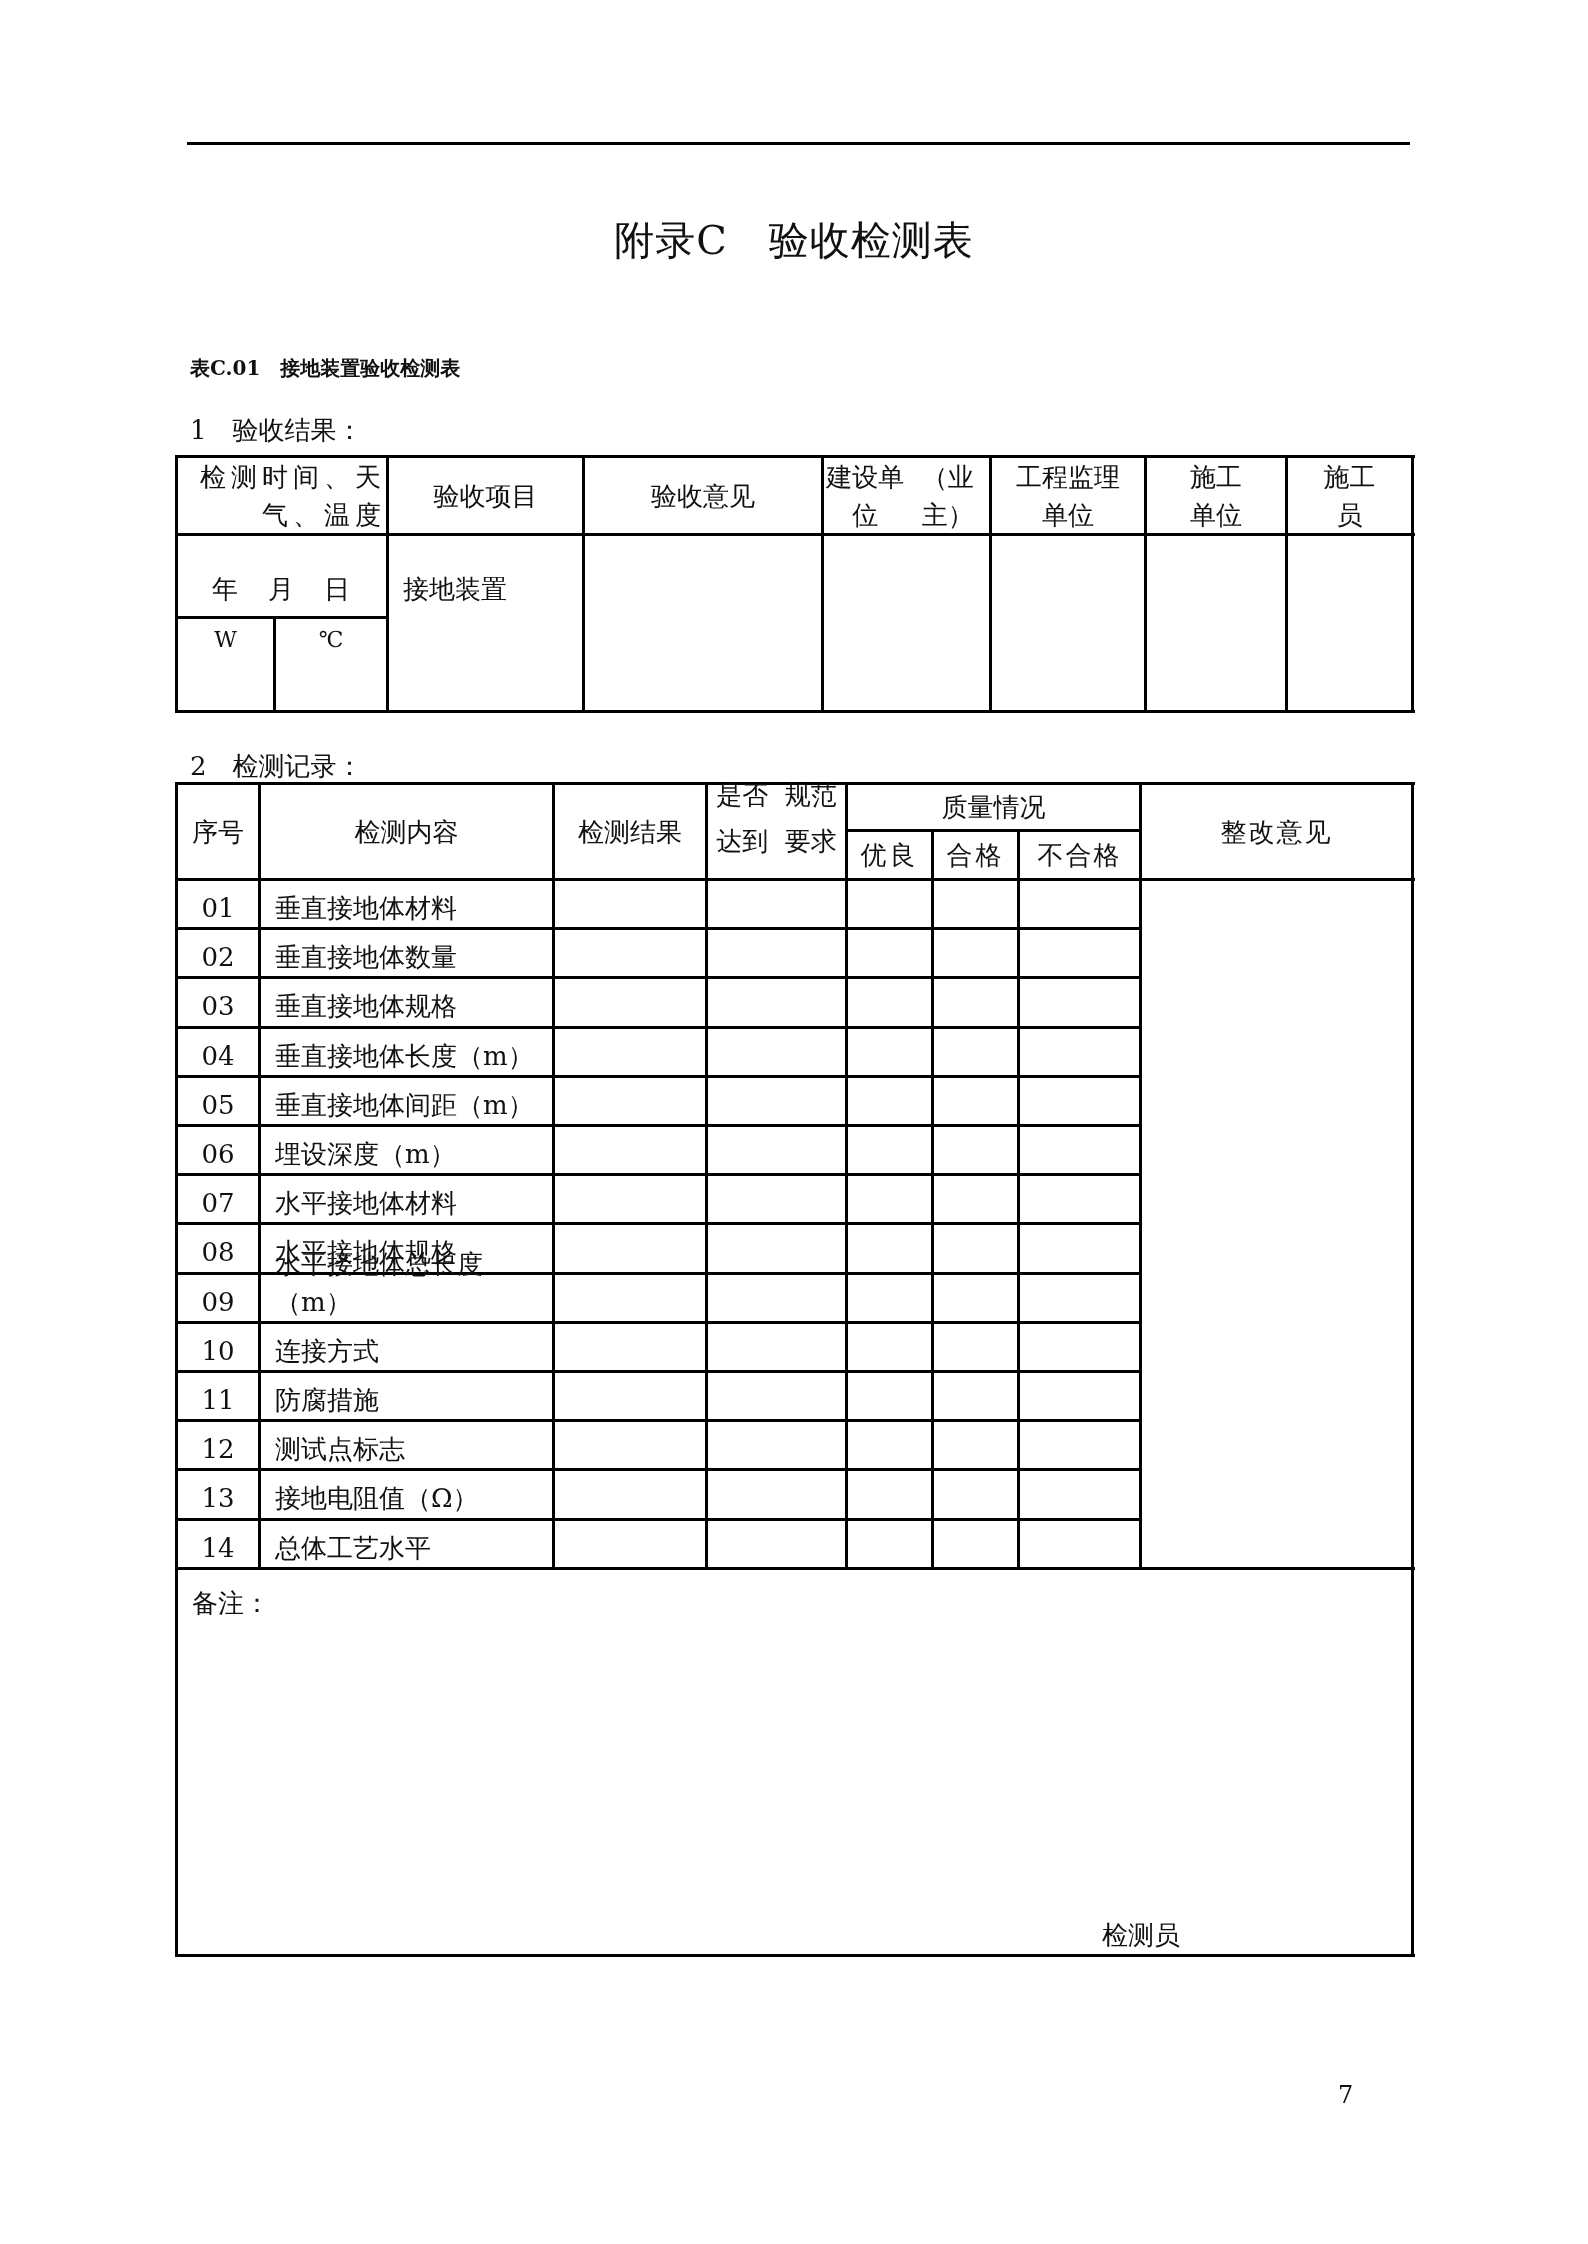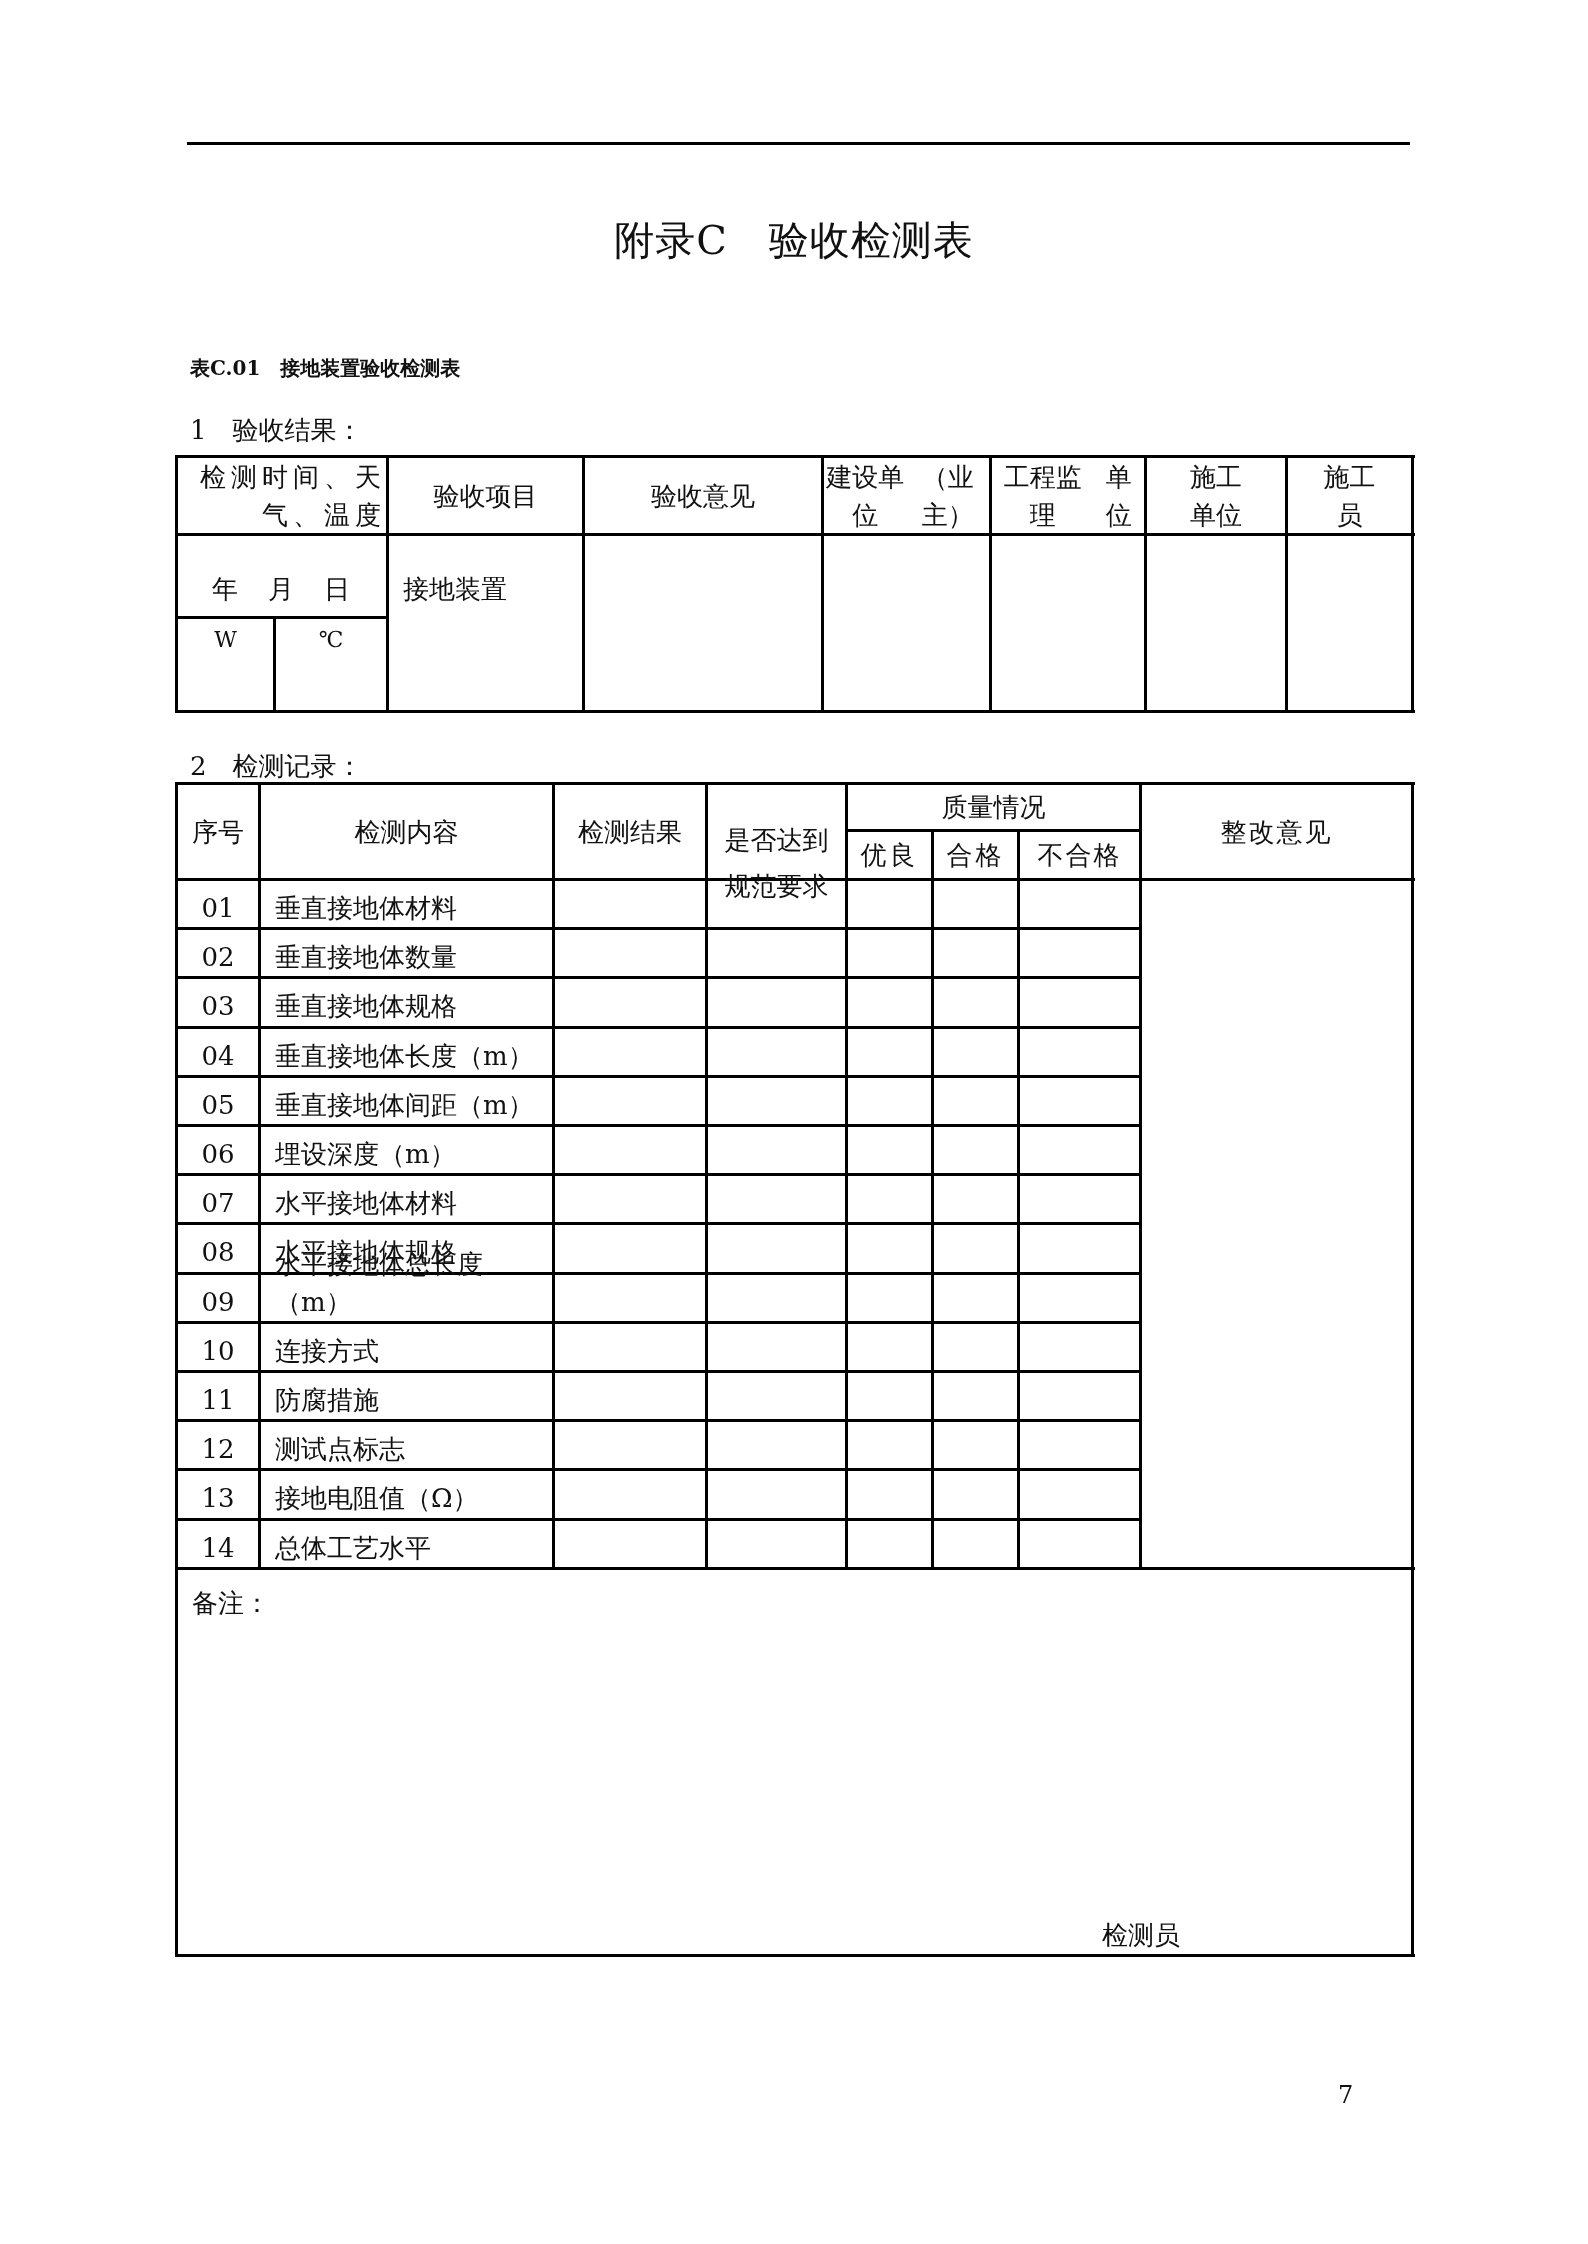--- a/index.html
+++ b/index.html
@@ -47,21 +47,21 @@
   <div class="cell" style="left:178px; top:458px; width:208px; height:75px; flex-direction:column; align-items:flex-end; padding-left:14px; letter-spacing:5px; line-height:38px;">
     <span>检测时间、天</span>
     <span>气、温度</span>
   </div>
   <div class="cell" style="left:389px; top:458px; width:193px; height:75px;">验收项目</div>
   <div class="cell" style="left:585px; top:458px; width:236px; height:75px;">验收意见</div>
   <div class="cell" style="left:824px; top:458px; width:165px; height:75px; flex-direction:row;">
     <span>建设单位</span>
     <span>（业主）</span>
   </div>
-  <div class="cell" style="left:992px; top:458px; width:152px; height:75px; flex-direction:row;border-radius:20px;">
+  <div class="cell" style="left:992px; top:458px; width:152px; height:75px; flex-direction:column;border-radius:20px;">
     <span>工程监理</span>
     <span>单位</span>
   </div>
   <div class="cell" style="left:1147px; top:458px; width:138px; height:75px; flex-direction:column;">
     <span>施工</span>
     <span>单位</span>
   </div>
   <div class="cell" style="left:1288px; top:458px; width:123px; height:75px; flex-direction:column;">
     <span>施工</span>
     <span>员</span>
@@ -93,21 +93,21 @@
   <div class="vl" style="left:552px; top:782px; height:788px;"></div>
   <div class="vl" style="left:705px; top:782px; height:788px;"></div>
   <div class="vl" style="left:845px; top:782px; height:788px;"></div>
   <div class="vl" style="left:931px; top:829px; height:741px;"></div>
   <div class="vl" style="left:1017px; top:829px; height:741px;"></div>
   <div class="vl" style="left:1139px; top:782px; height:788px;"></div>
 
   <div class="cell" style="left:178px; top:785px; width:80px; height:93px;">序号</div>
   <div class="cell" style="left:261px; top:785px; width:291px; height:93px;">检测内容</div>
   <div class="cell" style="left:555px; top:785px; width:150px; height:93px;">检测结果</div>
-  <div class="cell" style="left:708px; top:818px; width:137px; height:93px; flex-direction:column; line-height:46px;font-family:Liberation Mono, monospace;">
+  <div class="cell" style="left:708px; top:771px; width:137px; height:93px; flex-direction:row; line-height:46px;">
     <span>是否达到</span>
     <span>规范要求</span>
   </div>
   <div class="cell" style="left:848px; top:785px; width:291px; height:44px;">质量情况</div>
 
   <div class="cell" style="left:848px; top:832px; width:83px; height:46px; letter-spacing:3px;">优良</div>
   <div class="cell" style="left:934px; top:832px; width:83px; height:46px; letter-spacing:3px;">合格</div>
   <div class="cell" style="left:1020px; top:832px; width:119px; height:46px; letter-spacing:2px;">不合格</div>
   <div class="cell" style="left:1142px; top:785px; width:269px; height:93px; letter-spacing:2px;">整改意见</div>
 

